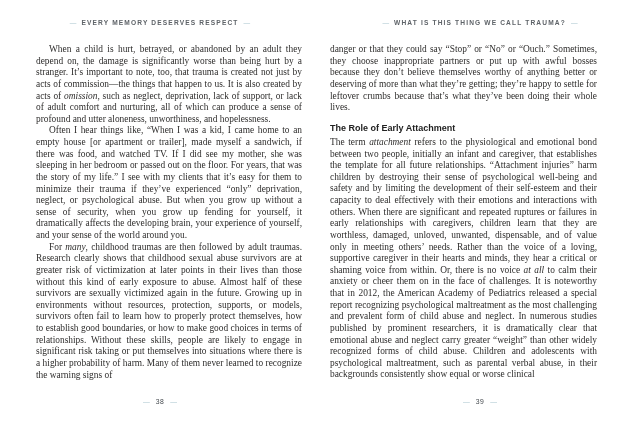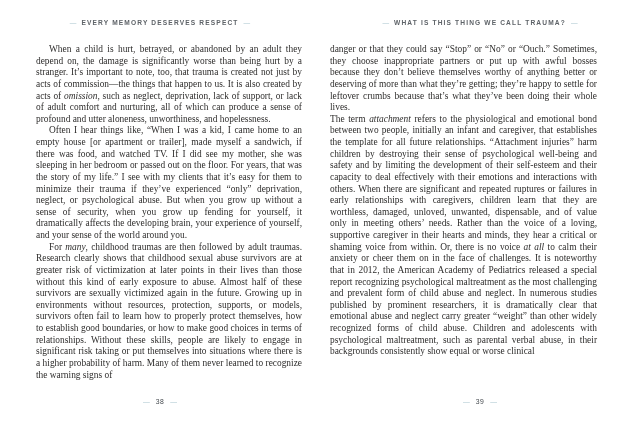--- a/index.html
+++ b/index.html
@@ -98,20 +98,21 @@
       <span class="dash">—</span><span>38</span><span class="dash">—</span>
     </div>
   </div>
 
   <div class="page page-right">
     <div class="running-header">
       <span class="dash">—</span><span>WHAT IS THIS THING WE CALL TRAUMA?</span><span class="dash">—</span>
     </div>
     <div class="text-block">
         <p class="body-para"><span>danger or that they could say “Stop” or “No” or “Ouch.” Sometimes, they choose inappropriate partners or put up with awful bosses because they don’t believe themselves worthy of anything better or deserving of more than what they’re getting; they’re happy to settle for leftover crumbs because that’s what they’ve been doing their whole lives.</span></p>
+        <h3 class="section-heading">The Role of Early Attachment</h3>
         <p class="body-para"><span>The term </span><span style="font-style: italic;">attachment</span><span> refers to the physiological and emotional bond between two people, initially an infant and caregiver, that establishes the template for all future relationships. “Attachment injuries” harm children by destroying their sense of psychological well-being and safety and by limiting the development of their self-esteem and their capacity to deal effectively with their emotions and interactions with others. When there are significant and repeated ruptures or failures in early relationships with caregivers, children learn that they are worthless, damaged, unloved, unwanted, dispensable, and of value only in meeting others’ needs. Rather than the voice of a loving, supportive caregiver in their hearts and minds, they hear a critical or shaming voice from within. Or, there is no voice </span><span style="font-style: italic;">at all</span><span> to calm their anxiety or cheer them on in the face of challenges. It is noteworthy that in 2012, the American Academy of Pediatrics released a special report recognizing psychological maltreatment as the most challenging and prevalent form of child abuse and neglect. In numerous studies published by prominent researchers, it is dramatically clear that emotional abuse and neglect carry greater “weight” than other widely recognized forms of child abuse. Children and adolescents with psychological maltreatment, such as parental verbal abuse, in their backgrounds consistently show equal or worse clinical</span></p>
       </div>
     <div class="page-footer">
       <span class="dash">—</span><span>39</span><span class="dash">—</span>
     </div>
   </div>
 
 </div>
 
 </body></html>

